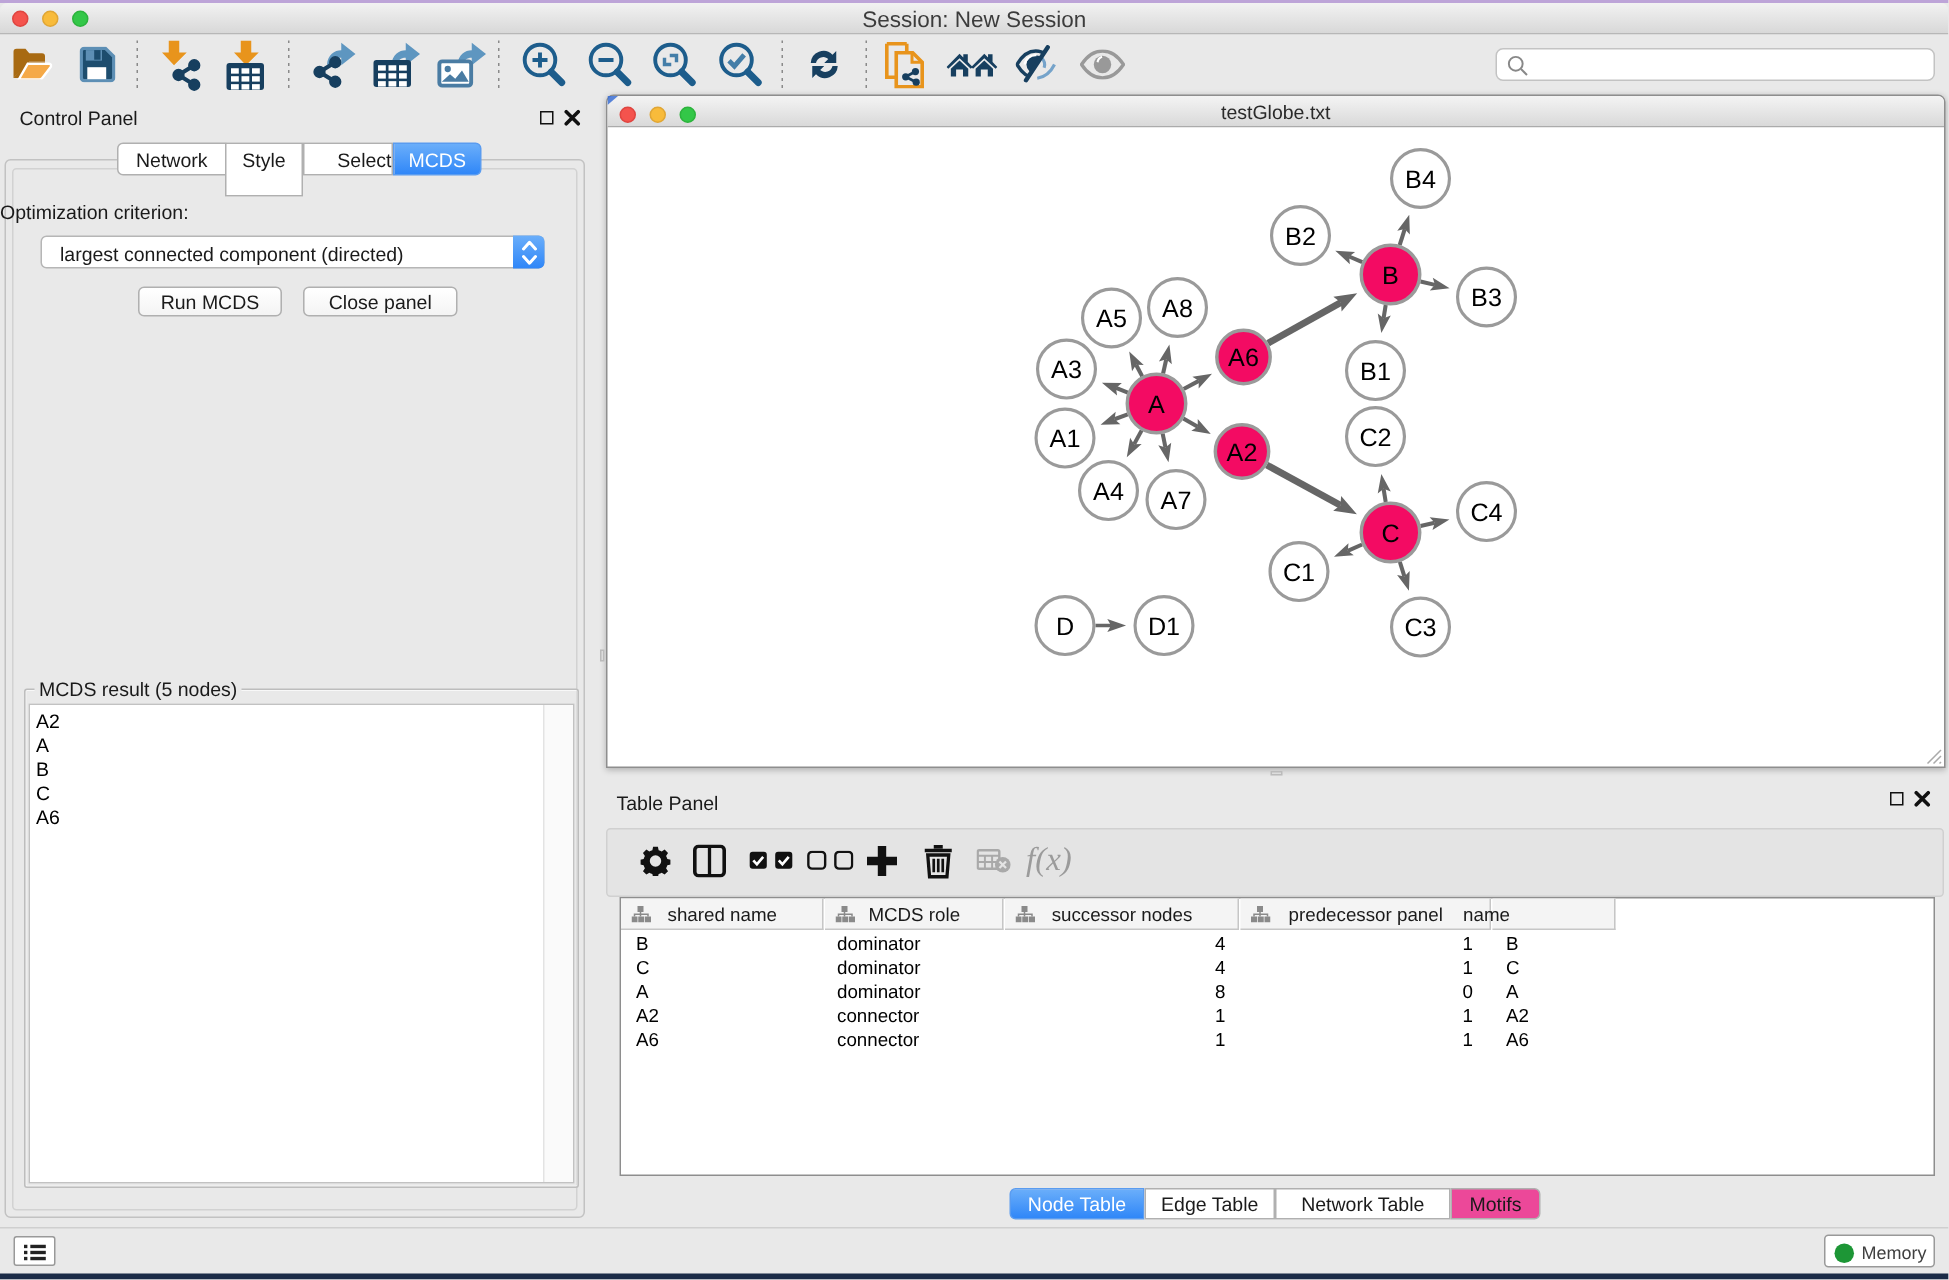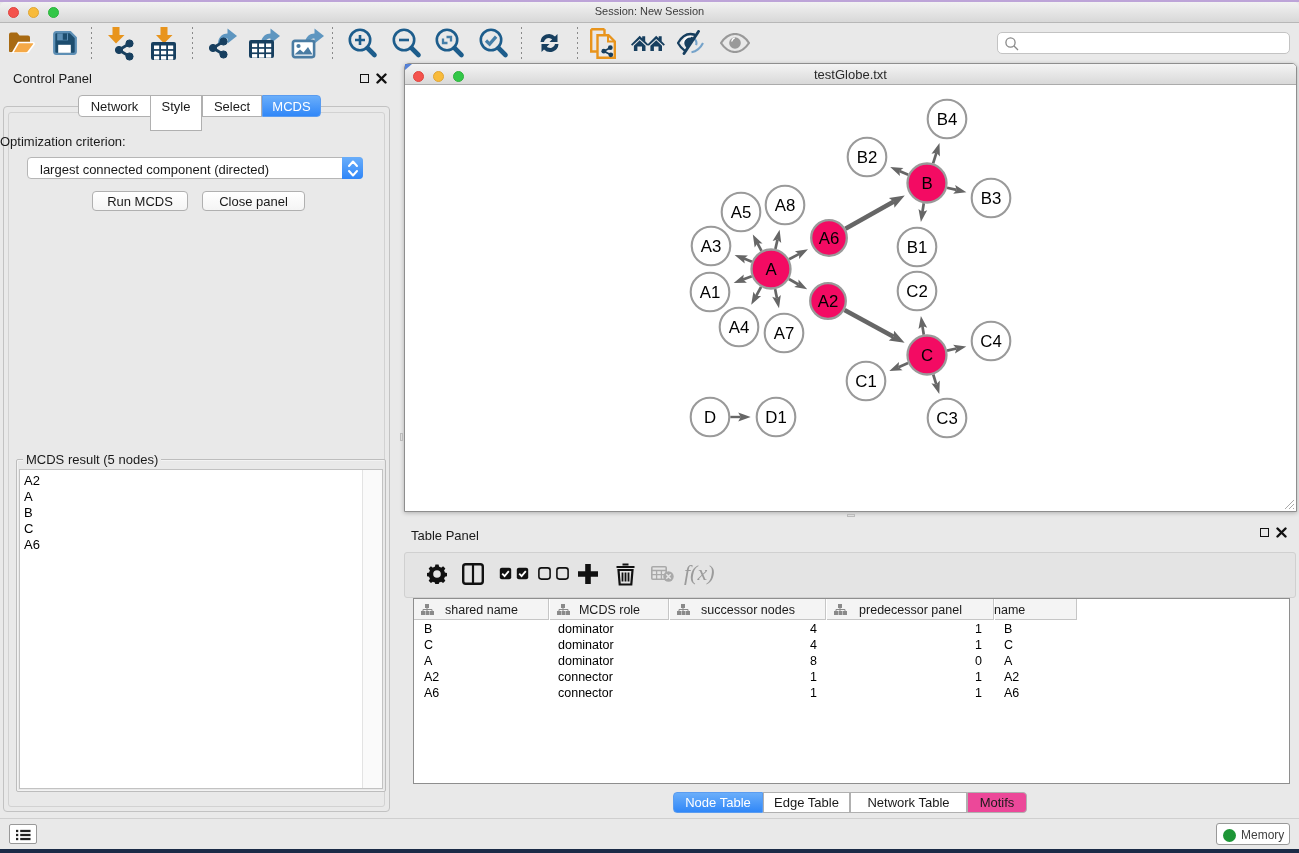--- a/index.html
+++ b/index.html
@@ -5,21 +5,21 @@
 body{position:relative;background:#e9e9e9}
 .abs{position:absolute}
 .fx{font-family:"Liberation Serif",serif;font-style:italic}
 </style></head><body>
 <div class="abs" style="left:0;top:0;width:1299px;height:2px;background:#bda4d8"></div>
 <div class="abs" style="left:0;top:849px;width:1299px;height:4px;background:#1b2b47"></div>
 <div class="abs" style="left:0;top:2px;width:1299px;height:21px;background:linear-gradient(#f2f2f2,#d8d8d8);border-bottom:1px solid #b7b7b7;border-radius:5px 5px 0 0">
 <div class="abs" style="left:7.5px;top:4.5px;width:11px;height:11px;border-radius:50%;background:#f4534d;border:0.5px solid #df4540"></div>
 <div class="abs" style="left:27.5px;top:4.5px;width:11px;height:11px;border-radius:50%;background:#f8bb3b;border:0.5px solid #e0a635"></div>
 <div class="abs" style="left:47.5px;top:4.5px;width:11px;height:11px;border-radius:50%;background:#33c748;border:0.5px solid #2cb33c"></div>
-<div style="text-align:center;font-size:11px;color:#3c3c3c;padding-top:2.5px">Session: New Session</div>
+<div style="text-align:center;font-size:15px;color:#3c3c3c;padding-top:2.5px">Session: New Session</div>
 </div>
 <div id="toolbar" class="abs" style="left:0;top:24px;width:1299px;height:38px;background:#e9e9e9"></div>
 <svg class="abs" style="left:8px;top:31px" width="27" height="22" viewBox="0 0 27 22">
 <path d="M1 21 V3.5 a2 2 0 0 1 2 -2 h6 l2.5 3 h8.5 a2 2 0 0 1 2 2 V10 h-10.5 z" fill="#a86a12"></path>
 <path d="M1 21 L10 10 h12 v4 l-6 7 z" fill="#a86a12"></path>
 <path d="M10.5 11.5 h14.3 a1.3 1.3 0 0 1 1 2.1 l-5.6 7.4 a2.5 2.5 0 0 1 -2 1 H4.5 z" fill="#f5a947" stroke="#fff" stroke-width="1.6"></path>
 </svg>
 <svg class="abs" style="left:53px;top:31px" width="24" height="24" viewBox="0 0 24 24">
 <path d="M3.2 1.2 H17.3 L22.8 6.7 V20.8 a2 2 0 0 1 -2 2 H3.2 a2 2 0 0 1 -2 -2 V3.2 a2 2 0 0 1 2 -2 z" fill="#1d4d6e" stroke="#5d8fb5" stroke-width="2.2"></path>
 <rect x="4.2" y="2.4" width="10.8" height="7" fill="#5d8fb5"></rect>
@@ -181,21 +181,21 @@
 </div>
 <div class="abs" style="left:13px;top:71px;font-size:13px;color:#1a1a1a">Control Panel</div>
 <div class="abs" style="left:360px;top:74px;width:9px;height:9px;border:1.6px solid #111"></div>
 <svg class="abs" style="left:376px;top:73px" width="11" height="11" viewBox="0 0 11 11">
     <path d="M1.5 1.5 L9.5 9.5 M9.5 1.5 L1.5 9.5" stroke="#111" stroke-width="2.4" stroke-linecap="round"></path>
   </svg>
 <div class="abs" style="left:3px;top:106px;width:387px;height:706px;background:#e9e9e9;border:1px solid #c2c2c2;border-radius:4px"></div>
 <div class="abs" style="left:8px;top:112px;width:377px;height:695px;background:#e9e9e9;border:1px solid #d2d2d2;border-radius:3px"></div>
 <div class="abs" style="left:78px;top:95px;width:73px;height:22px;background:#fff;border:1px solid #b0b0b0;border-radius:4px 0 0 4px;font-size:13px;color:#1a1a1a;text-align:center;line-height:21px;margin-left:0px">Network</div>
 <div class="abs" style="left:151px;top:95px;width:52px;height:36px;background:#fff;border:1px solid #b0b0b0;border-radius:0;font-size:13px;color:#1a1a1a;text-align:center;line-height:21px;margin-left:-1px">Style</div>
-<div class="abs" style="left:203px;top:95px;width:60px;height:22px;background:#fff;border:1px solid #b0b0b0;border-radius:0;font-size:13px;color:#1a1a1a;text-align:center;line-height:21px;margin-left:-1px">Select</div>
+<div class="abs" style="left:203px;top:95px;width:60px;height:22px;background:#fff;border:1px solid #b0b0b0;border-radius:0;font-size:13px;color:#1a1a1a;text-align:right;line-height:21px;margin-left:-1px">Select</div>
 <div class="abs" style="left:263px;top:95px;width:59px;height:22px;background:linear-gradient(#6aaefa,#3087f8);border:1px solid #5a9cf0;border-radius:0 4px 4px 0;font-size:13px;color:#fff;text-align:center;line-height:21px;margin-left:-1px">MCDS</div>
 <div class="abs" style="left:0;top:134px;width:394px;height:14px;font-size:13px;color:#1a1a1a;text-align:left">Optimization criterion:</div>
 <div class="abs" style="left:27px;top:157px;width:336px;height:22px;background:#fff;border:1px solid #b6b6b6;border-radius:4px">
 <div class="abs" style="left:12px;top:3.5px;font-size:13px;color:#1a1a1a">largest connected component (directed)</div>
 <div class="abs" style="right:-1px;top:-1px;width:21px;height:22px;background:linear-gradient(#6aaefa,#2f86f8);border-radius:0 4px 4px 0">
 <svg class="abs" style="left:4.5px;top:2.5px" width="12" height="17" viewBox="0 0 12 17">
         <path d="M2 6 L6 1.5 L10 6 M2 11 L6 15.5 L10 11" fill="none" stroke="#fff" stroke-width="2" stroke-linejoin="round" stroke-linecap="round"></path>
       </svg>
 </div>
   </div>
@@ -409,21 +409,21 @@
     <g fill="#8a8a8a">
       <rect x="4" y="0" width="4" height="4"></rect>
       <rect x="0" y="7" width="4" height="4"></rect>
       <rect x="4.5" y="7" width="4" height="4"></rect>
       <rect x="9" y="7" width="4" height="4"></rect>
       <path d="M6 4 v2 M2 7 v-1.5 h9 V7 M6 5.5 v1.5" stroke="#8a8a8a" fill="none" stroke-width="1"></path>
     </g>
   </svg>
 <div class="abs" style="left:827px;top:603px;width:167px;text-align:center;font-size:12.5px;color:#1a1a1a">predecessor panel</div>
 <div class="abs" style="left:995px;top:599px;width:82px;height:21px;background:#f4f4f4;border-right:1px solid #c6c6c6;border-bottom:1px solid #c6c6c6"></div>
-<div class="abs" style="left:994px;top:603px;width:82px;font-size:12.5px;color:#1a1a1a">name</div>
+<div class="abs" style="left:950px;top:603px;width:82px;text-align:center;font-size:12.5px;color:#1a1a1a">name</div>
 <div class="abs" style="left:424px;top:622px;font-size:12.5px;color:#000">B</div>
 <div class="abs" style="left:558px;top:622px;font-size:12.5px;color:#000">dominator</div>
 <div class="abs" style="left:700px;top:622px;width:117px;text-align:right;font-size:12.5px;color:#000">4</div>
 <div class="abs" style="left:860px;top:622px;width:122px;text-align:right;font-size:12.5px;color:#000">1</div>
 <div class="abs" style="left:1004px;top:622px;font-size:12.5px;color:#000">B</div>
 <div class="abs" style="left:424px;top:638px;font-size:12.5px;color:#000">C</div>
 <div class="abs" style="left:558px;top:638px;font-size:12.5px;color:#000">dominator</div>
 <div class="abs" style="left:700px;top:638px;width:117px;text-align:right;font-size:12.5px;color:#000">4</div>
 <div class="abs" style="left:860px;top:638px;width:122px;text-align:right;font-size:12.5px;color:#000">1</div>
 <div class="abs" style="left:1004px;top:638px;font-size:12.5px;color:#000">C</div>

